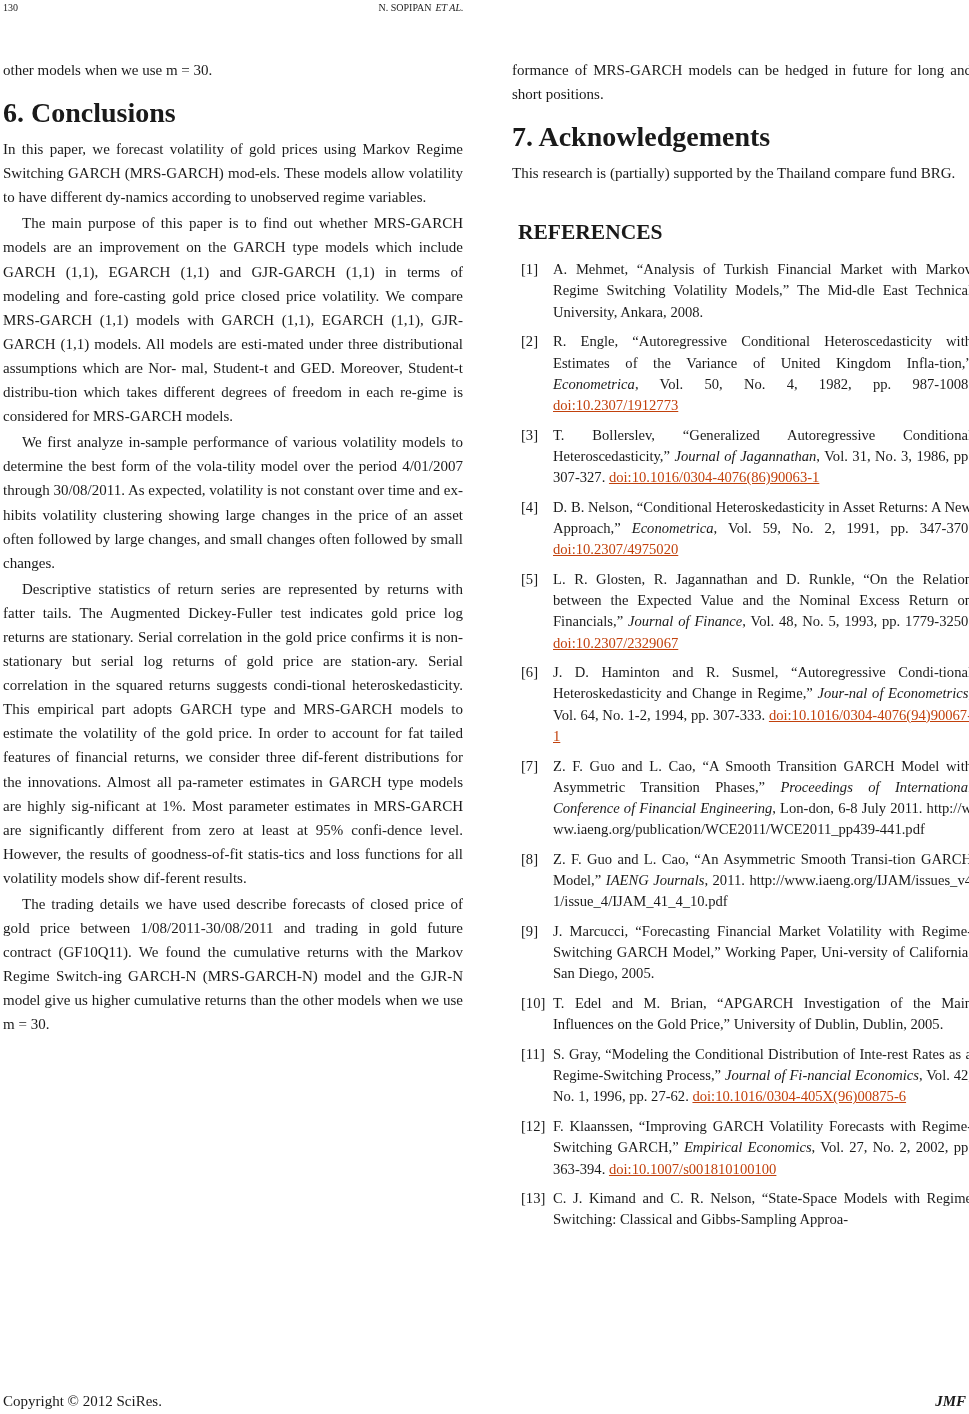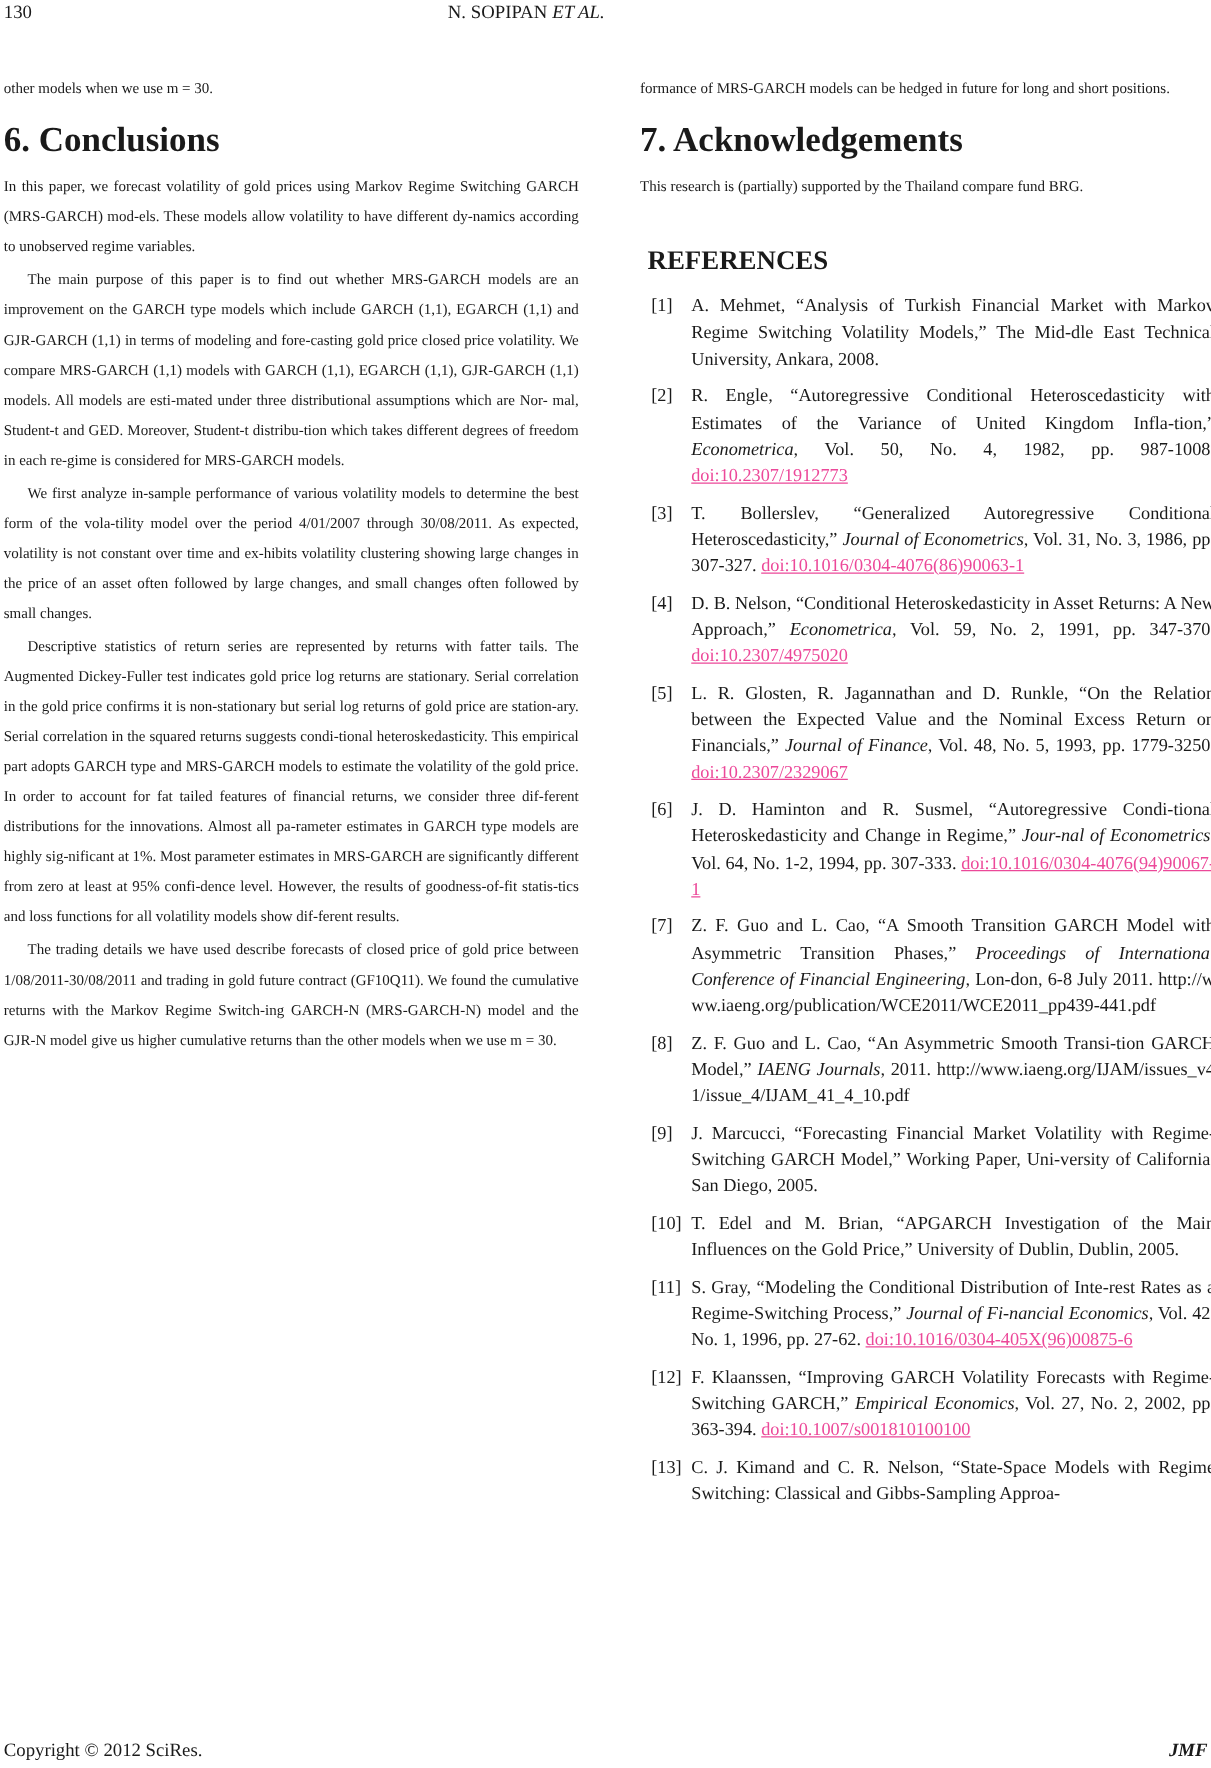--- a/index.html
+++ b/index.html
@@ -4,32 +4,32 @@
 <style>
   * { margin: 0; padding: 0; box-sizing: border-box; }
   html, body { width: 969px; height: 1414px; background: #ffffff; overflow: hidden; }
   body {
     position: relative;
     font-family: "Liberation Serif", "DejaVu Serif", serif;
     color: #1a1a1a;
   }
   .running-head {
     position: absolute; top: 2px; left: 0; width: 969px; height: 22px;
-    font-size: 15px; letter-spacing: 0px;
+    font-size: 10px; letter-spacing: 0px;
   }
   .page-number { position: absolute; left: 3px; top: 0; }
   .author-line { position: absolute; left: 0; width: 842px; text-align: center; top: 0; }
   .author-line i { font-style: italic; margin-left: 4px; }
 
   .col { position: absolute; top: 58px; }
   .col-left { left: 3px; width: 460px; }
   .col-right { left: 512px; width: 460px; }
 
   p.body {
-    font-size: 12px; line-height: 24.1px; text-align: justify;
+    font-size: 15px; line-height: 24.1px; text-align: justify;
     hyphens: none;
   }
   p.body.indent { text-indent: 19px; }
   p.body + p.body { margin-top: 2px; }
 
   h2.section {
     font-size: 28px; font-weight: bold; line-height: 26px;
     margin-top: 18px; margin-bottom: 11px;
   }
   h2.refs-title {
@@ -38,21 +38,21 @@
   }
 
   .ref-list { list-style: none; }
   .ref {
     position: relative; padding-left: 41px;
     font-size: 14.6px; line-height: 21.2px; text-align: justify;
     margin-bottom: 8.5px;
   }
   .ref-num { position: absolute; left: 9px; top: 0; }
   .ref i { font-style: italic; }
-  .ref a.doi { color: #ec4899; text-decoration: underline; }
+  .ref a.doi { color: #c2410c; text-decoration: underline; }
   .ref .url { word-break: break-all; }
 
   .footer {
     position: absolute; top: 1393px; left: 3px; width: 963px;
     font-size: 15px;
   }
   .footer .copyright { position: absolute; left: 0; top: 0; }
   .footer .journal { position: absolute; right: 0; top: 0; font-weight: bold; font-style: italic; }
 </style>
 </head>
@@ -76,21 +76,21 @@
 </div>
 
 <div class="col col-right">
   <p class="body">formance of MRS-GARCH models can be hedged in future for long and short positions.</p>
   <h2 class="section">7. Acknowledgements</h2>
   <p class="body">This research is (partially) supported by the Thailand compare fund BRG.</p>
   <h2 class="refs-title">REFERENCES</h2>
   <ol class="ref-list" id="ref-list">
       <li class="ref"><span class="ref-num">[1]</span><span>A. Mehmet, “Analysis of Turkish Financial Market with Markov Regime Switching Volatility Models,” The Mid-dle East Technical University, Ankara, 2008.</span></li>
       <li class="ref"><span class="ref-num">[2]</span><span>R. Engle, “Autoregressive Conditional Heteroscedasticity with Estimates of the Variance of United Kingdom Infla-tion,” </span><i>Econometrica</i><span>, Vol. 50, No. 4, 1982, pp. 987-1008. </span><a class="doi">doi:10.2307/1912773</a></li>
-      <li class="ref"><span class="ref-num">[3]</span><span>T. Bollerslev, “Generalized Autoregressive Conditional Heteroscedasticity,” </span><i>Journal of Econometrics</i><span>, Vol. 31, No. 3, 1986, pp. 307-327. </span><a class="doi">doi:10.1016/0304-4076(86)90063-1</a></li>
+      <li class="ref"><span class="ref-num">[3]</span><span>T. Bollerslev, “Generalized Autoregressive Conditional Heteroscedasticity,” </span><i>Journal of Jagannathan</i><span>, Vol. 31, No. 3, 1986, pp. 307-327. </span><a class="doi">doi:10.1016/0304-4076(86)90063-1</a></li>
       <li class="ref"><span class="ref-num">[4]</span><span>D. B. Nelson, “Conditional Heteroskedasticity in Asset Returns: A New Approach,” </span><i>Econometrica</i><span>, Vol. 59, No. 2, 1991, pp. 347-370. </span><a class="doi">doi:10.2307/4975020</a></li>
       <li class="ref"><span class="ref-num">[5]</span><span>L. R. Glosten, R. Jagannathan and D. Runkle, “On the Relation between the Expected Value and the Nominal Excess Return on Financials,” </span><i>Journal of Finance</i><span>, Vol. 48, No. 5, 1993, pp. 1779-3250. </span><a class="doi">doi:10.2307/2329067</a></li>
       <li class="ref"><span class="ref-num">[6]</span><span>J. D. Haminton and R. Susmel, “Autoregressive Condi-tional Heteroskedasticity and Change in Regime,” </span><i>Jour-nal of Econometrics</i><span>, Vol. 64, No. 1-2, 1994, pp. 307-333. </span><a class="doi">doi:10.1016/0304-4076(94)90067-1</a></li>
       <li class="ref"><span class="ref-num">[7]</span><span>Z. F. Guo and L. Cao, “A Smooth Transition GARCH Model with Asymmetric Transition Phases,” </span><i>Proceedings of International Conference of Financial Engineering</i><span>, Lon-don, 6-8 July 2011. </span><span class="url">http://www.iaeng.org/publication/WCE2011/WCE2011_pp439-441.pdf</span></li>
       <li class="ref"><span class="ref-num">[8]</span><span>Z. F. Guo and L. Cao, “An Asymmetric Smooth Transi-tion GARCH Model,” </span><i>IAENG Journals</i><span>, 2011. </span><span class="url">http://www.iaeng.org/IJAM/issues_v41/issue_4/IJAM_41_4_10.pdf</span></li>
       <li class="ref"><span class="ref-num">[9]</span><span>J. Marcucci, “Forecasting Financial Market Volatility with Regime-Switching GARCH Model,” Working Paper, Uni-versity of California, San Diego, 2005.</span></li>
       <li class="ref"><span class="ref-num">[10]</span><span>T. Edel and M. Brian, “APGARCH Investigation of the Main Influences on the Gold Price,” University of Dublin, Dublin, 2005.</span></li>
       <li class="ref"><span class="ref-num">[11]</span><span>S. Gray, “Modeling the Conditional Distribution of Inte-rest Rates as a Regime-Switching Process,” </span><i>Journal of Fi-nancial Economics</i><span>, Vol. 42, No. 1, 1996, pp. 27-62. </span><a class="doi">doi:10.1016/0304-405X(96)00875-6</a></li>
       <li class="ref"><span class="ref-num">[12]</span><span>F. Klaanssen, “Improving GARCH Volatility Forecasts with Regime-Switching GARCH,” </span><i>Empirical Economics</i><span>, Vol. 27, No. 2, 2002, pp. 363-394. </span><a class="doi">doi:10.1007/s001810100100</a></li>
       <li class="ref"><span class="ref-num">[13]</span><span>C. J. Kimand and C. R. Nelson, “State-Space Models with Regime Switching: Classical and Gibbs-Sampling Approa-</span></li>

